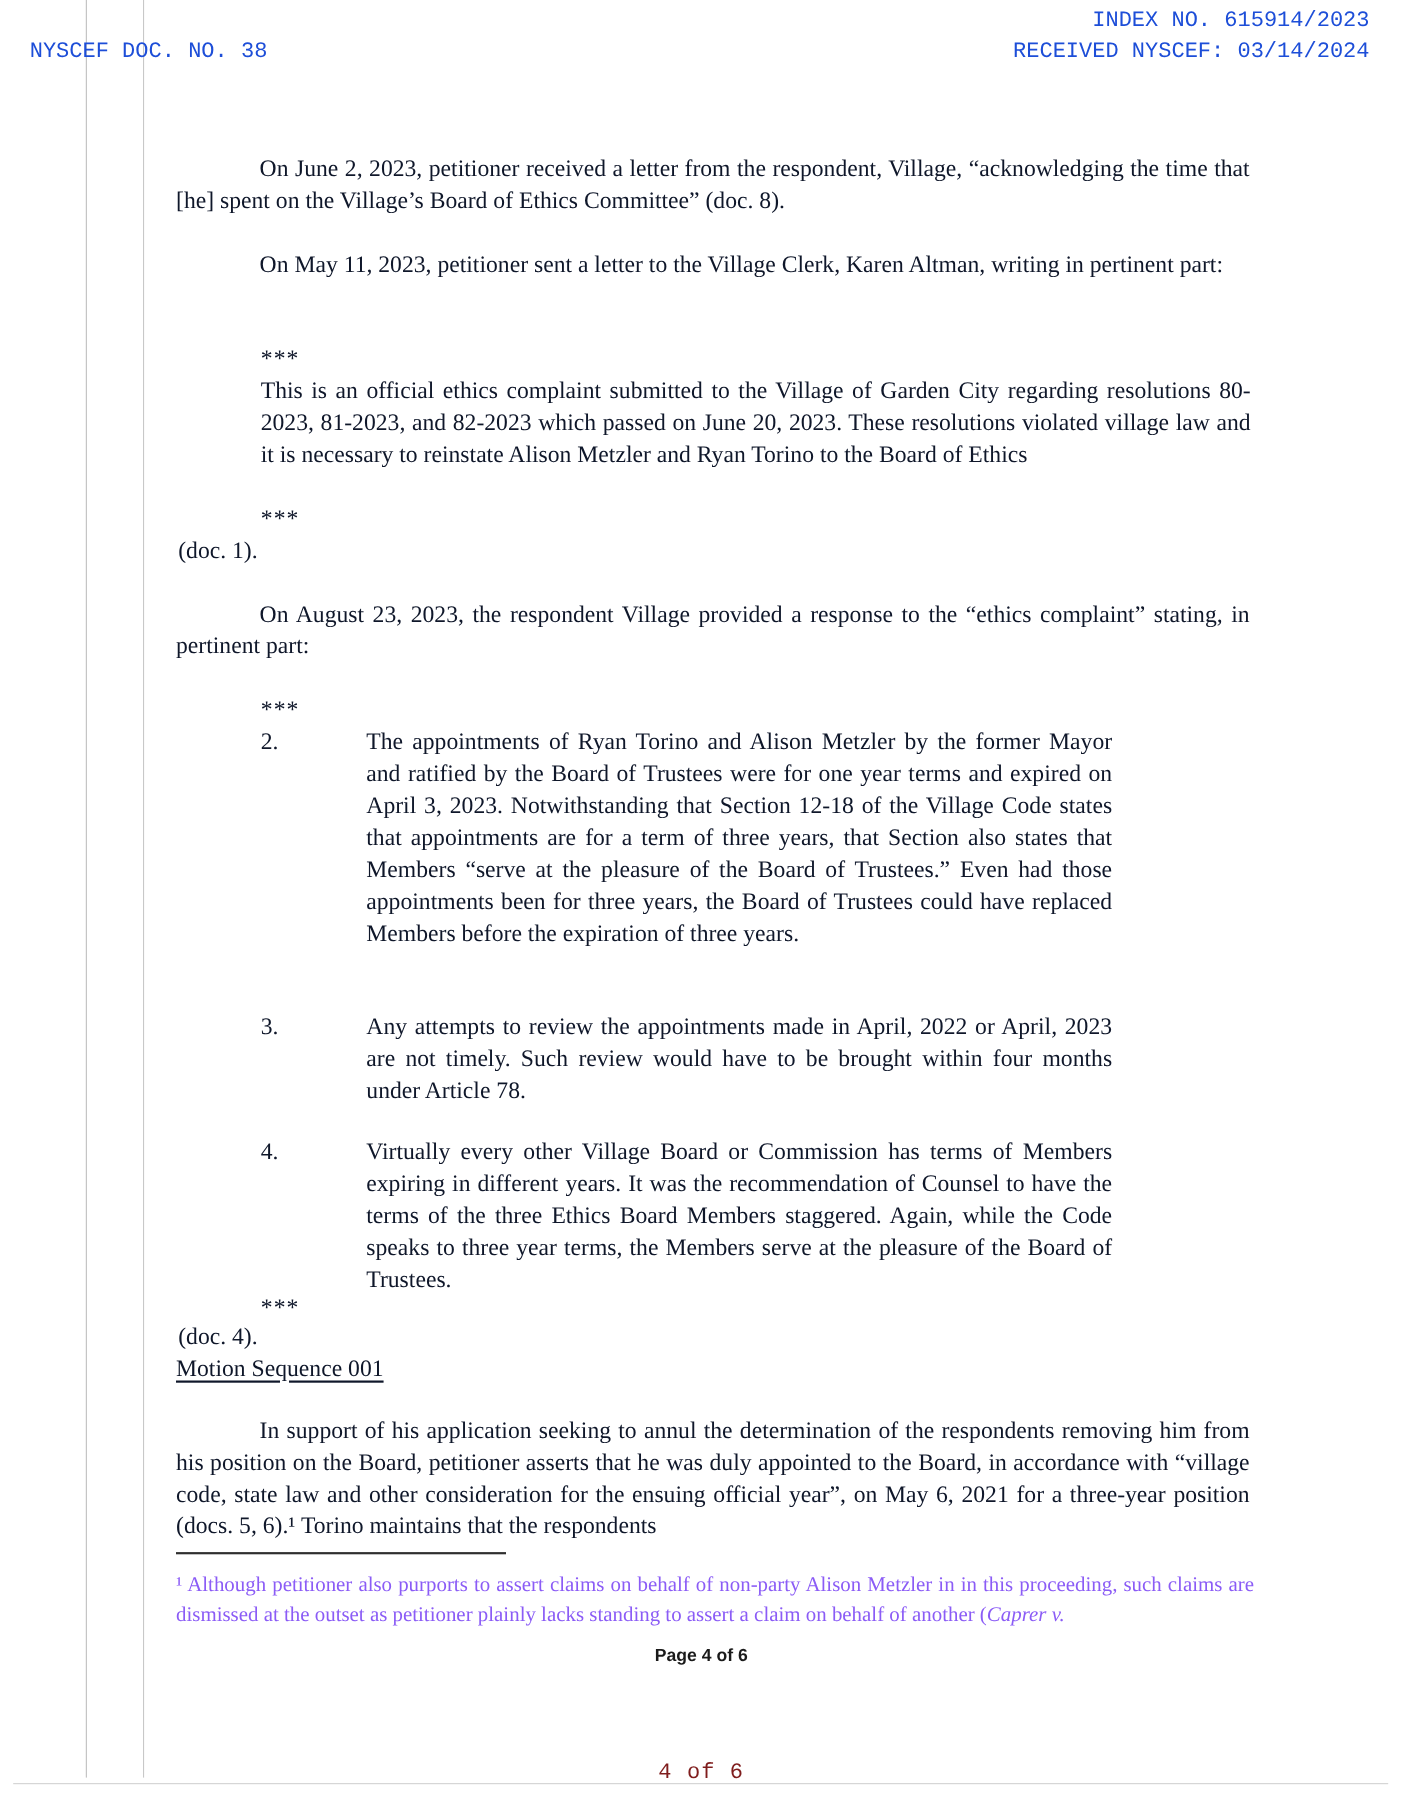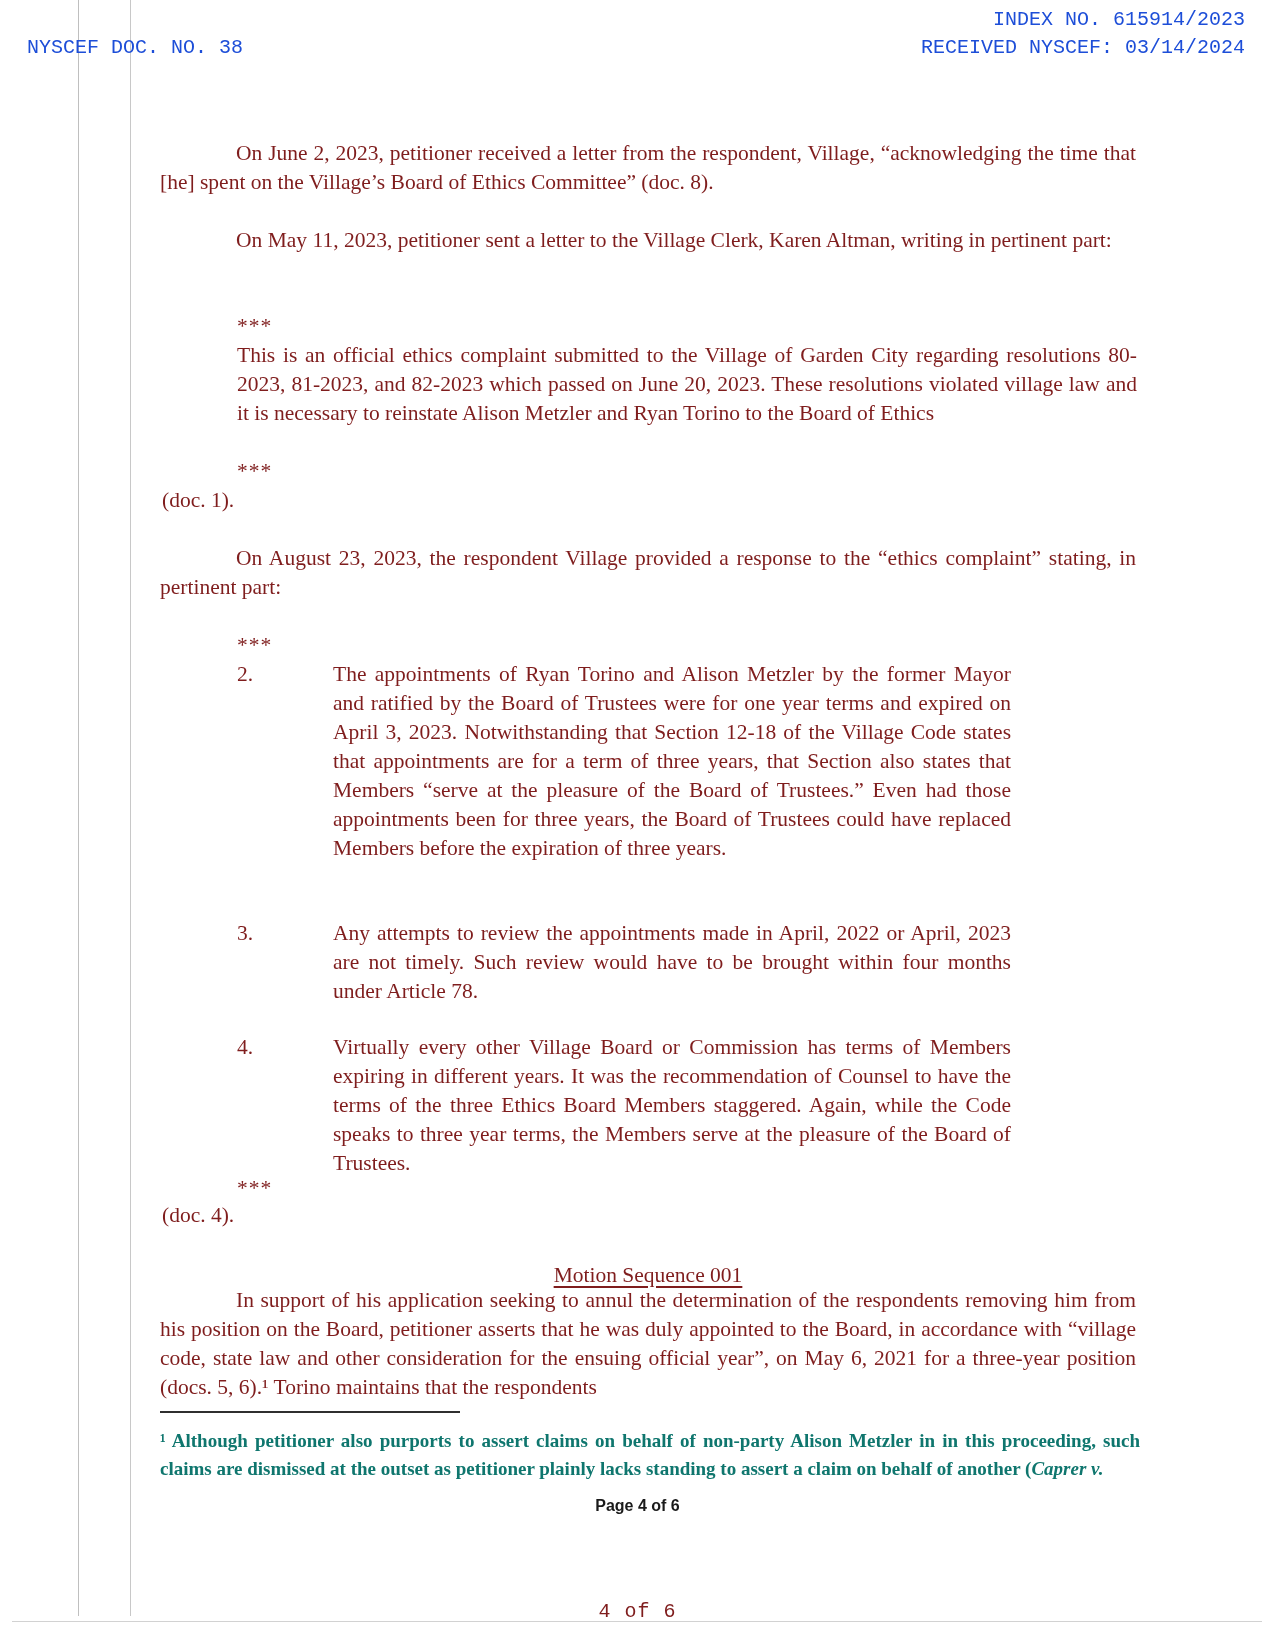--- a/index.html
+++ b/index.html
@@ -31,45 +31,44 @@
   }
   .hdr-index    { top: 9px;  right: 30px; }
   .hdr-docno    { top: 37px; left: 27px; }
   .hdr-received { top: 37px; right: 30px; }
   
   .blk {
     position: absolute;
     font-size: 21.5px;
     line-height: 29px;
     text-align: justify;
-    color: #7f1d1d;
+    color: #0f172a;
   }
   .body-col   { left: 160px; width: 976px; }
   .indent     { text-indent: 76px; }
   .quote-col  { left: 237px; width: 900px; }
   .ast        { left: 237px; width: 200px; text-align: left; letter-spacing: 1px; }
   .cite       { left: 162px; width: 300px; text-align: left; }
   .item       { left: 237px; width: 753px; }
   .item .num  { position: absolute; left: 0; top: 0; }
   .item .txt  { display: block; margin-left: 96px; width: 678px; text-align: justify; }
   .heading-center {
     left: 160px; width: 976px;
-    text-align: center;
+    text-align: left;
     text-decoration: underline;
     text-underline-offset: 4px;
-    margin-top: 31px;
   }
   
   .fn-rule {
     position: absolute; left: 160px; top: 1411px;
     width: 300px; height: 2px; background: #2f2f2f;
   }
   .footnote {
     position: absolute; left: 160px; top: 1427px; width: 980px;
-    font-size: 19px; line-height: 28px; text-align: justify; color: #0f766e; font-weight: bold;
+    font-size: 19px; line-height: 28px; text-align: justify; color: #8b5cf6;
   }
   .footnote .ital { font-style: italic; }
   
   .page-footer {
     position: absolute; left: 0; top: 1497px; width: 1275px;
     text-align: center;
     font-family: "Liberation Sans", sans-serif;
     font-size: 16px; color: #1a1a1a;
   }
   .page-footer .w { font-weight: 600; }

